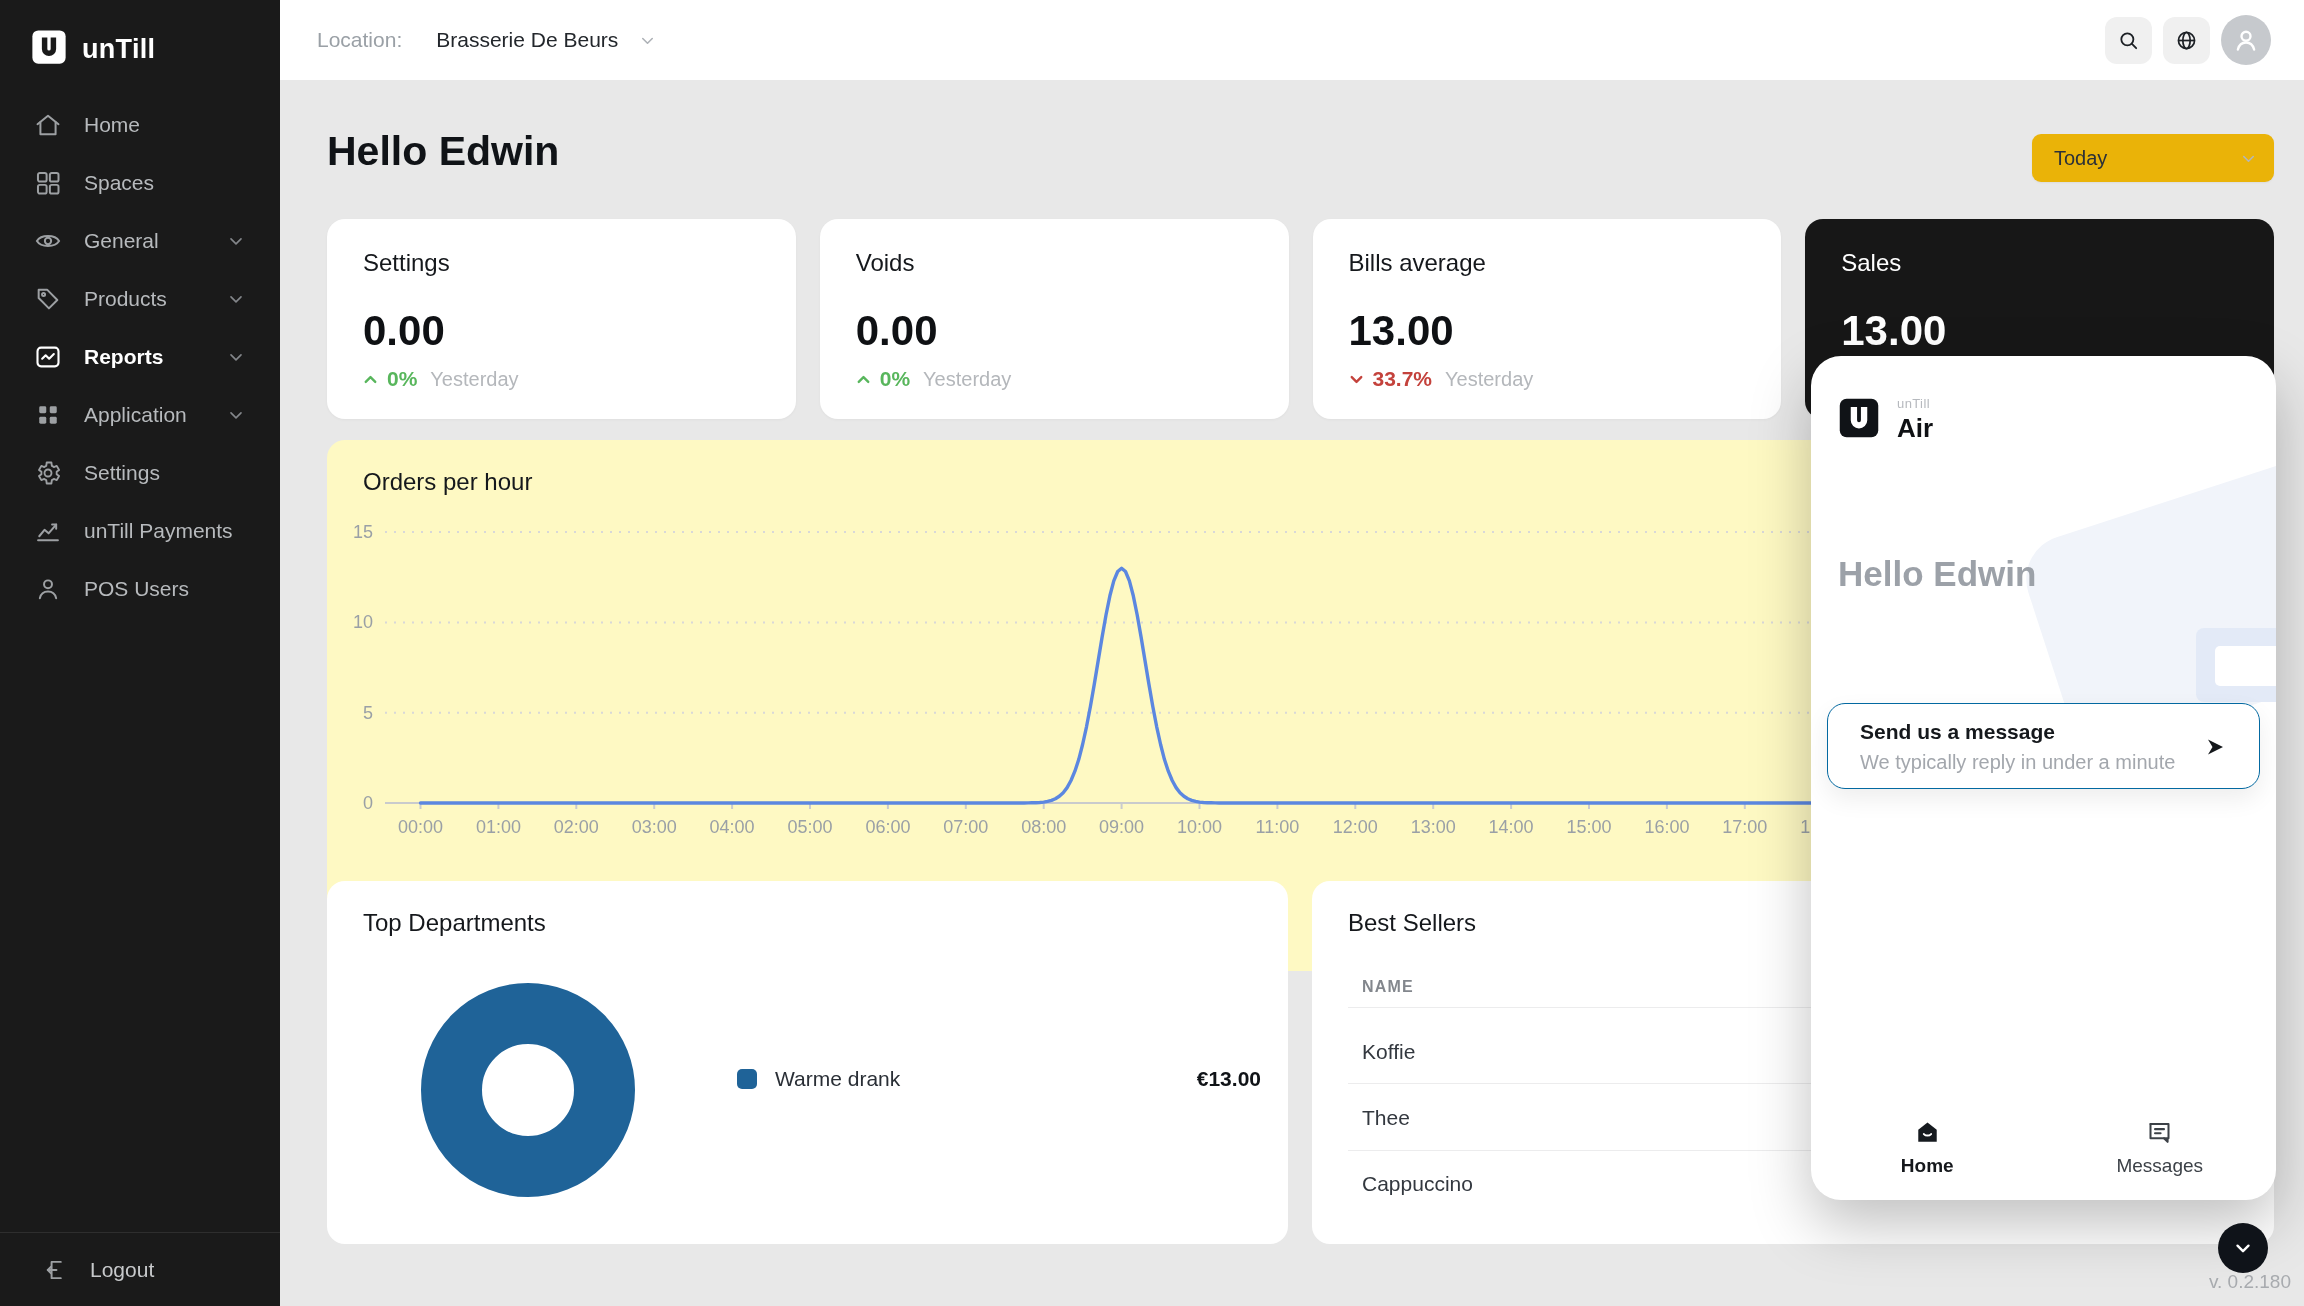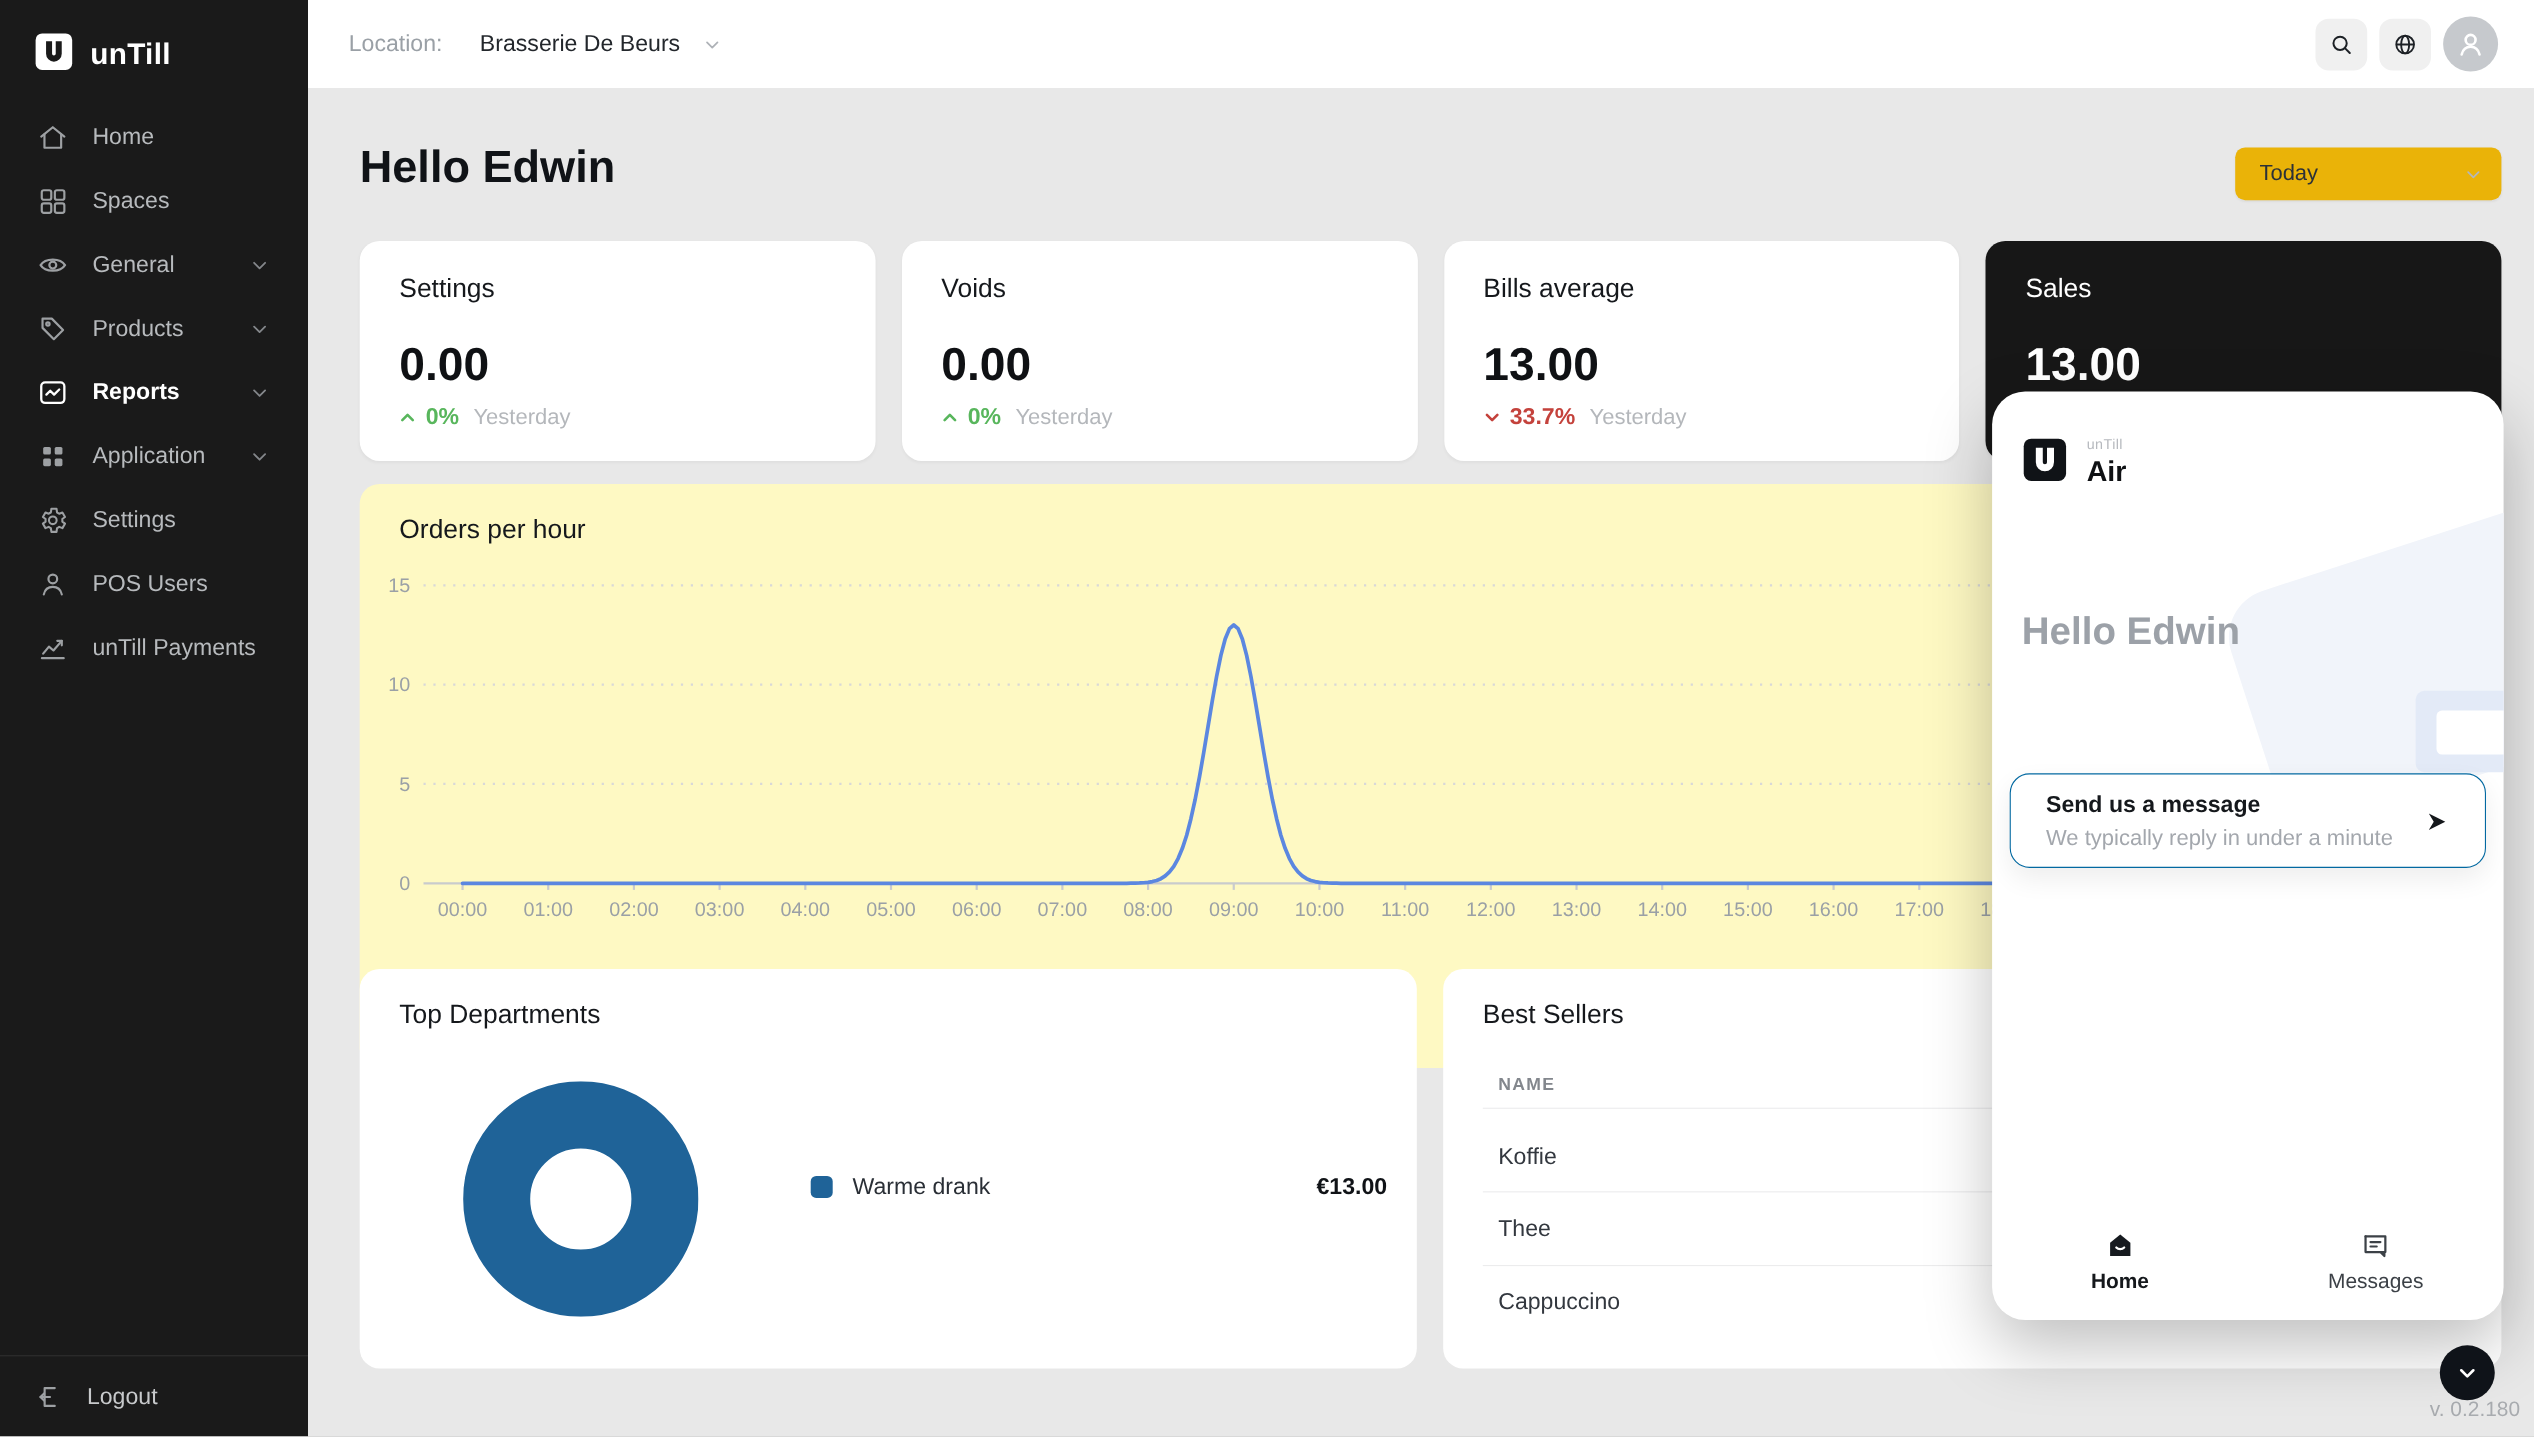--- a/index.html
+++ b/index.html
@@ -11,21 +11,21 @@
   .sidebar{position:absolute;left:0;top:0;width:280px;height:1306px;background:#1a1a1a;z-index:5;}
   .logo-row{position:absolute;left:30px;top:28px;display:flex;align-items:center;gap:14px;}
   .brand-text{font-size:27px;font-weight:700;color:#fff;letter-spacing:.3px;}
   .menu{position:absolute;left:0;top:96px;right:0;}
   .menu-item{height:58px;display:flex;align-items:center;gap:22px;padding:0 34px;color:#b7babd;font-size:21px;cursor:pointer;}
   .menu-item .ic{width:28px;height:28px;flex:0 0 28px;color:#9da0a3;}
   .menu-item .chev{margin-left:auto;width:20px;height:20px;color:#83868a;}
   .menu-item.active{color:#ffffff;font-weight:600;}
   .menu-item.active .ic{color:#ffffff;}
   .logout-row{position:absolute;left:0;right:0;bottom:0;height:74px;border-top:1px solid #2e2e2e;
-              display:flex;align-items:center;gap:20px;padding-left:33px;font-size:21px;color:#c7c9cb;cursor:pointer;}
+              display:flex;align-items:center;gap:20px;padding-left:44px;font-size:21px;color:#c7c9cb;cursor:pointer;}
   .logout-row .ic{width:26px;height:26px;color:#9da0a3;}
 
   
   .topbar{position:absolute;left:280px;top:0;right:0;height:80px;background:#fff;z-index:4;}
   .loc{position:absolute;left:37px;top:0;height:80px;display:flex;align-items:center;gap:20px;}
   .loc-label{font-size:21px;color:#9aa0a6;margin-right:14px;}
   .loc-value{font-size:21px;color:#23272c;font-weight:500;cursor:pointer;}
   .loc .chev{width:19px;height:19px;color:#aeb2b7;}
   .topbar-actions{position:absolute;right:33px;top:15px;display:flex;align-items:center;gap:11px;}
   .icon-btn{width:47px;height:47px;border-radius:12px;background:#f0f0f0;display:flex;align-items:center;justify-content:center;cursor:pointer;}
@@ -176,33 +176,33 @@
           </svg>
       </div>
       <div class="menu-item">
         <svg class="ic" viewBox="0 0 24 24" fill="none" stroke="currentColor" stroke-width="1.6" stroke-linejoin="round">
             <path d="M19.4 13c.04-.33.06-.66.06-1s-.02-.67-.06-1l2.1-1.6-2-3.5-2.5 1a7.6 7.6 0 0 0-1.7-1L14.9 3h-4l-.4 2.9c-.6.25-1.17.6-1.7 1l-2.5-1-2 3.5L6.4 11c-.04.33-.06.66-.06 1s.02.67.06 1l-2.1 1.6 2 3.5 2.5-1c.53.4 1.1.75 1.7 1l.4 2.9h4l.4-2.9c.6-.25 1.17-.6 1.7-1l2.5 1 2-3.5-2.1-1.6z"></path>
             <circle cx="12" cy="12" r="3"></circle>
           </svg>
         <span>Settings</span>
       </div>
       <div class="menu-item">
-        <svg class="ic" viewBox="0 0 24 24" fill="none" stroke="currentColor" stroke-width="1.7" stroke-linecap="round">
-            <circle cx="12" cy="8" r="3.4"></circle>
-            <path d="M5 20c.9-4 4-5.8 7-5.8S18.1 16 19 20"></path>
-          </svg>
-        <span>POS Users</span>
-      </div>
-      <div class="menu-item">
         <svg class="ic" viewBox="0 0 24 24" fill="none" stroke="currentColor" stroke-width="1.7" stroke-linecap="round" stroke-linejoin="round">
             <path d="M3.5 20h17"></path>
             <path d="M4.5 16.5 9 11l3.5 3L19 6.5"></path>
             <path d="M15.5 6.5H19V10"></path>
           </svg>
         <span>unTill Payments</span>
+      </div>
+      <div class="menu-item">
+        <svg class="ic" viewBox="0 0 24 24" fill="none" stroke="currentColor" stroke-width="1.7" stroke-linecap="round">
+            <circle cx="12" cy="8" r="3.4"></circle>
+            <path d="M5 20c.9-4 4-5.8 7-5.8S18.1 16 19 20"></path>
+          </svg>
+        <span>POS Users</span>
       </div>
     </div>
     <div class="logout-row">
       <svg class="ic" viewBox="0 0 24 24" fill="none" stroke="currentColor" stroke-width="1.8" stroke-linecap="round" stroke-linejoin="round">
           <path d="M15.5 4.5H7v15h8.5"></path>
           <path d="M3.5 12h8"></path>
           <polyline points="6.5,9 3.5,12 6.5,15"></polyline>
         </svg>
       <span>Logout</span>
     </div>

